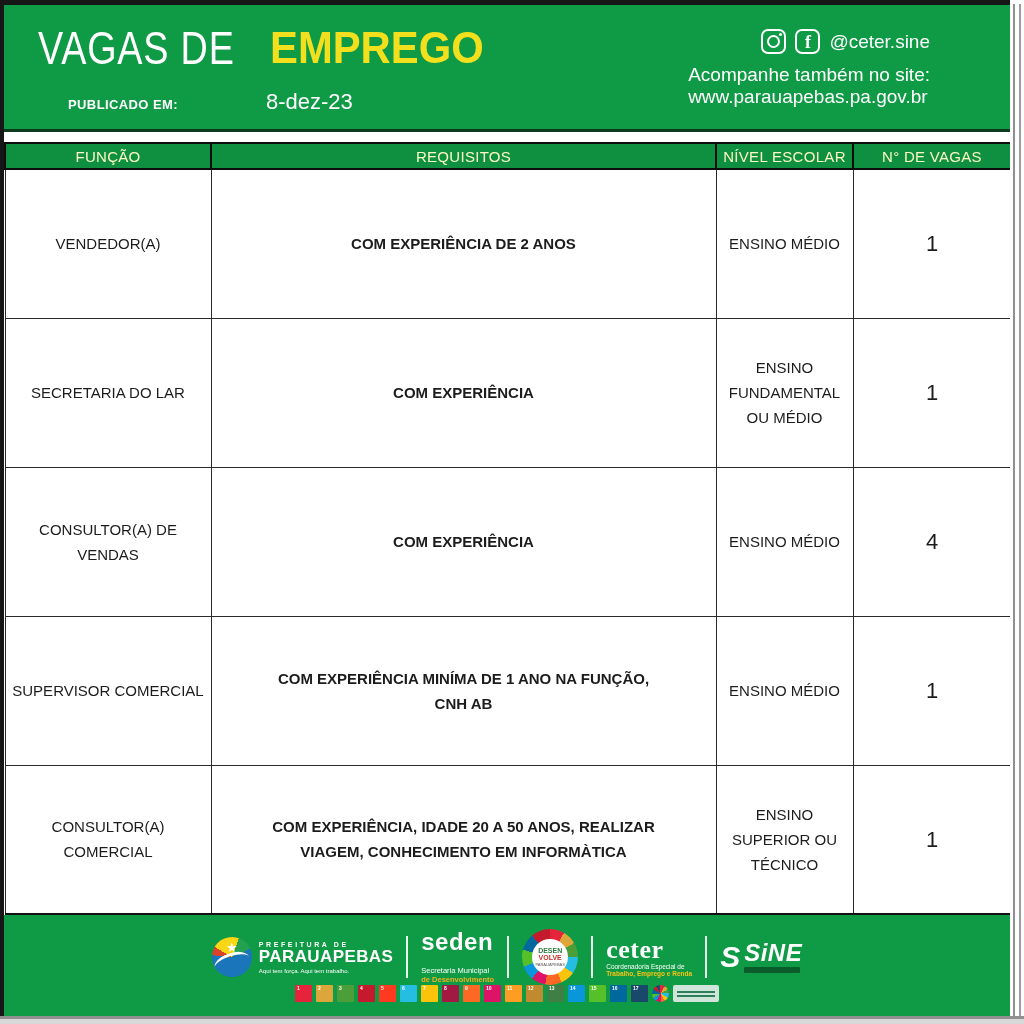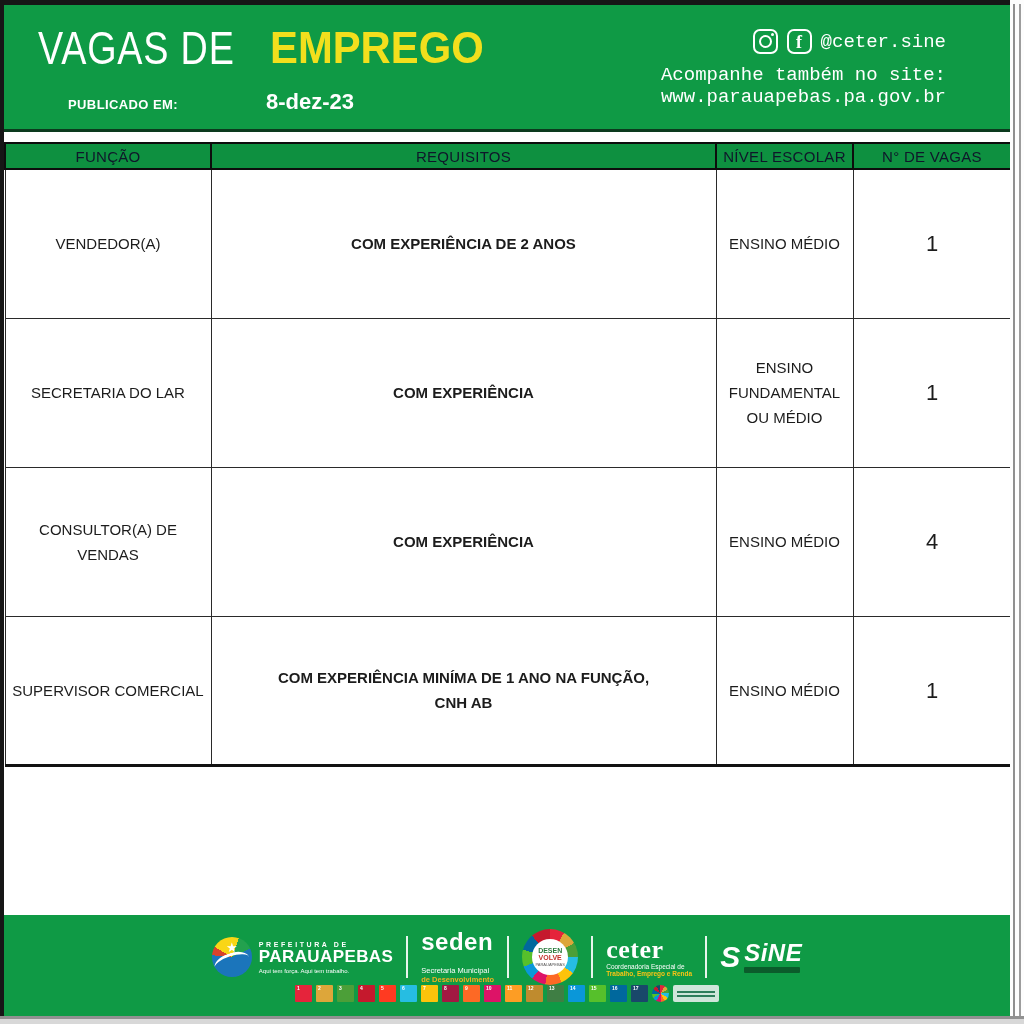--- a/index.html
+++ b/index.html
@@ -24,23 +24,23 @@
   }
   .title-vagas {
     position:absolute; left:34px; top:16px; font-size:46px; font-weight:500;
     letter-spacing:1px; transform:scaleX(0.82); transform-origin:left center; white-space:nowrap;
   }
   .title-emprego {
     position:absolute; left:266px; top:18px; font-size:44px; font-weight:800;
     color:#f2df1d; transform:scaleX(0.95); transform-origin:left center; white-space:nowrap;
   }
   .pub-label { position:absolute; left:64px; top:92px; font-size:13px; font-weight:700; letter-spacing:0.4px; }
-  .pub-date  { position:absolute; left:262px; top:84px; font-size:22px; font-weight:700; }
-
-  .banner-right { position:absolute; right:64px; top:24px; text-align:center;font-family:Liberation Mono, monospace; }
+  .pub-date  { position:absolute; left:262px; top:84px; font-size:22px; font-weight:400; }
+
+  .banner-right { position:absolute; right:80px; top:24px; text-align:left; }
   .social-row { display:flex; align-items:center; justify-content:flex-end; gap:9px; margin-bottom:10px; }
   .ig { width:25px; height:25px; border:2px solid #fff; border-radius:7px; position:relative; }
   .ig::before { content:""; position:absolute; inset:4px; border:2px solid #fff; border-radius:50%; }
   .ig::after { content:""; position:absolute; top:2px; right:2px; width:3px; height:3px; background:#fff; border-radius:50%; }
   .fb { width:25px; height:25px; border:2px solid #fff; border-radius:7px; position:relative; }
   .fb::before { content:"f"; position:absolute; left:0; right:0; bottom:-1px; text-align:center;
     color:#fff; font-weight:700; font-size:18px; font-family:"Liberation Serif", serif; }
   .handle { font-size:19px; }
   .site-prompt { font-size:19px; }
   .site-url { font-size:19px; }
@@ -48,21 +48,21 @@
   
   .jobs-table {
     position:absolute; left:4px; top:142px; width:1006px;
     border-collapse:collapse; table-layout:fixed; background:#fff;
   }
   .jobs-table col.c1 { width:206px; }
   .jobs-table col.c2 { width:505px; }
   .jobs-table col.c3 { width:137px; }
   .jobs-table col.c4 { width:158px; }
   .jobs-table th {
-    background:#0e9040; color:#0f172a; font-size:15px; font-weight:400; letter-spacing:0.3px;
+    background:#0e9040; color:#fef9c3; font-size:15px; font-weight:400; letter-spacing:0.3px;
     height:26px; border:2px solid #0d0d0d; text-align:center; vertical-align:middle;
   }
   .jobs-table td {
     height:149px; border:1.5px solid #2a2a2a; text-align:center; vertical-align:middle;
     font-size:15px; color:#1c1c1c; line-height:25px;
   }
   .jobs-table tr:last-child td { border-bottom:3px solid #111; }
   td.cell-funcao { padding:0 2px; }
   td.cell-requisitos { padding:0 55px;font-weight:bold; }
   td.cell-nivel { padding:0 10px; }
@@ -171,20 +171,26 @@
       <tr>
         <td class="cell-funcao">CONSULTOR(A) DE VENDAS</td>
         <td class="cell-requisitos">COM EXPERIÊNCIA</td>
         <td class="cell-nivel">ENSINO MÉDIO</td>
         <td class="cell-vagas">4</td>
       </tr>
       <tr>
         <td class="cell-funcao">SUPERVISOR COMERCIAL</td>
         <td class="cell-requisitos">COM EXPERIÊNCIA MINÍMA DE 1 ANO NA FUNÇÃO, CNH AB</td>
         <td class="cell-nivel">ENSINO MÉDIO</td>
+        <td class="cell-vagas">1</td>
+      </tr>
+      <tr>
+        <td class="cell-funcao">CONSULTOR(A) COMERCIAL</td>
+        <td class="cell-requisitos">COM EXPERIÊNCIA, IDADE 20 A 50 ANOS, REALIZAR VIAGEM, CONHECIMENTO EM INFORMÀTICA</td>
+        <td class="cell-nivel">ENSINO SUPERIOR OU TÉCNICO</td>
         <td class="cell-vagas">1</td>
       </tr>
     </tbody>
   </table>
 
   <div class="footer">
     <div class="logo-row">
       <div class="pref">
         <div class="pref-emblem"></div>
         <div>

